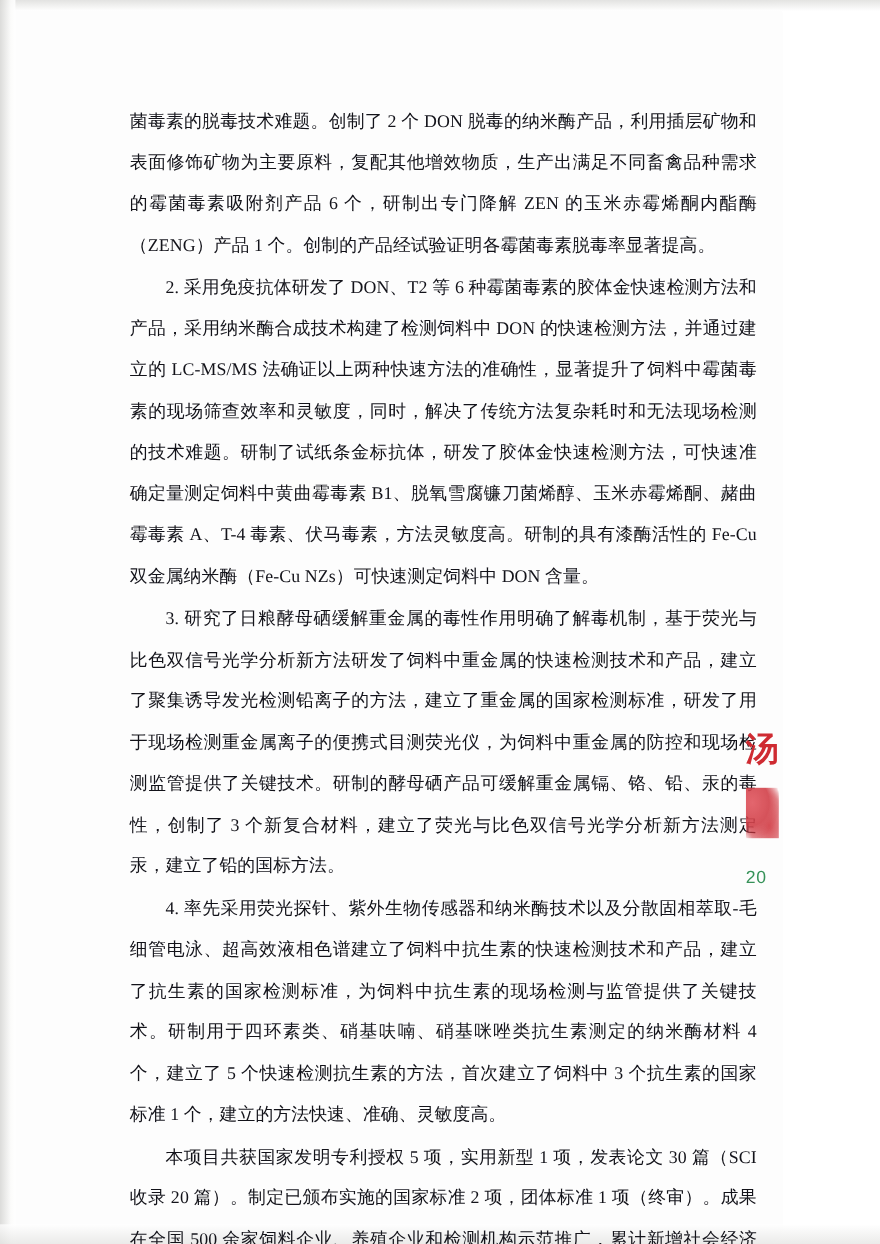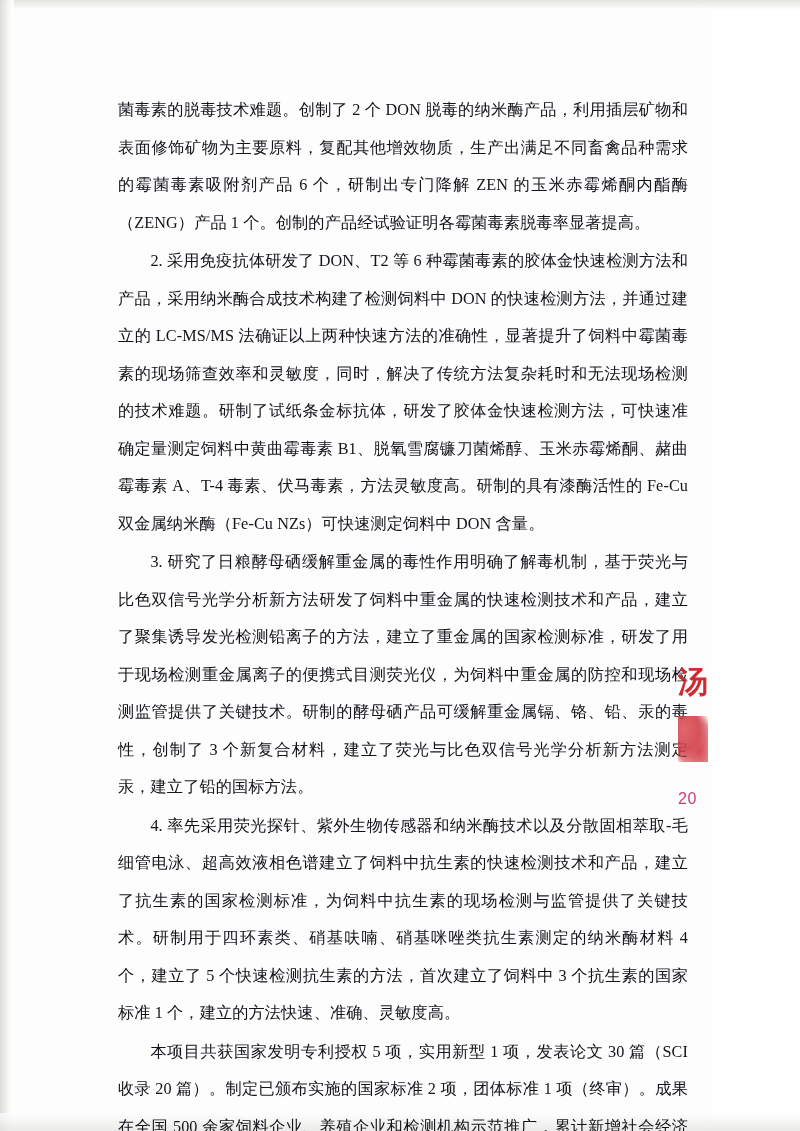--- a/index.html
+++ b/index.html
@@ -87,21 +87,21 @@
     width: 30px;
     height: 46px;
     background:
       radial-gradient(ellipse at 20% 30%, #e0515a 0%, #d03b44 45%, rgba(208,59,68,0.25) 70%, rgba(255,255,255,0) 75%),
       radial-gradient(ellipse at 70% 75%, #cf2f38 0%, rgba(207,47,56,0.5) 55%, rgba(255,255,255,0) 72%);
     opacity: 0.88;
   }
   .stamp-3 {
     top: 786px;
     height: 26px;
-    color: #be185d;
+    color: #15803d;
     font-size: 16px;
     line-height: 26px;
     font-family: "Liberation Sans", sans-serif;
     letter-spacing: 0.5px;
     opacity: 0.85;
   }
 </style>
 </head>
 <body>
 

